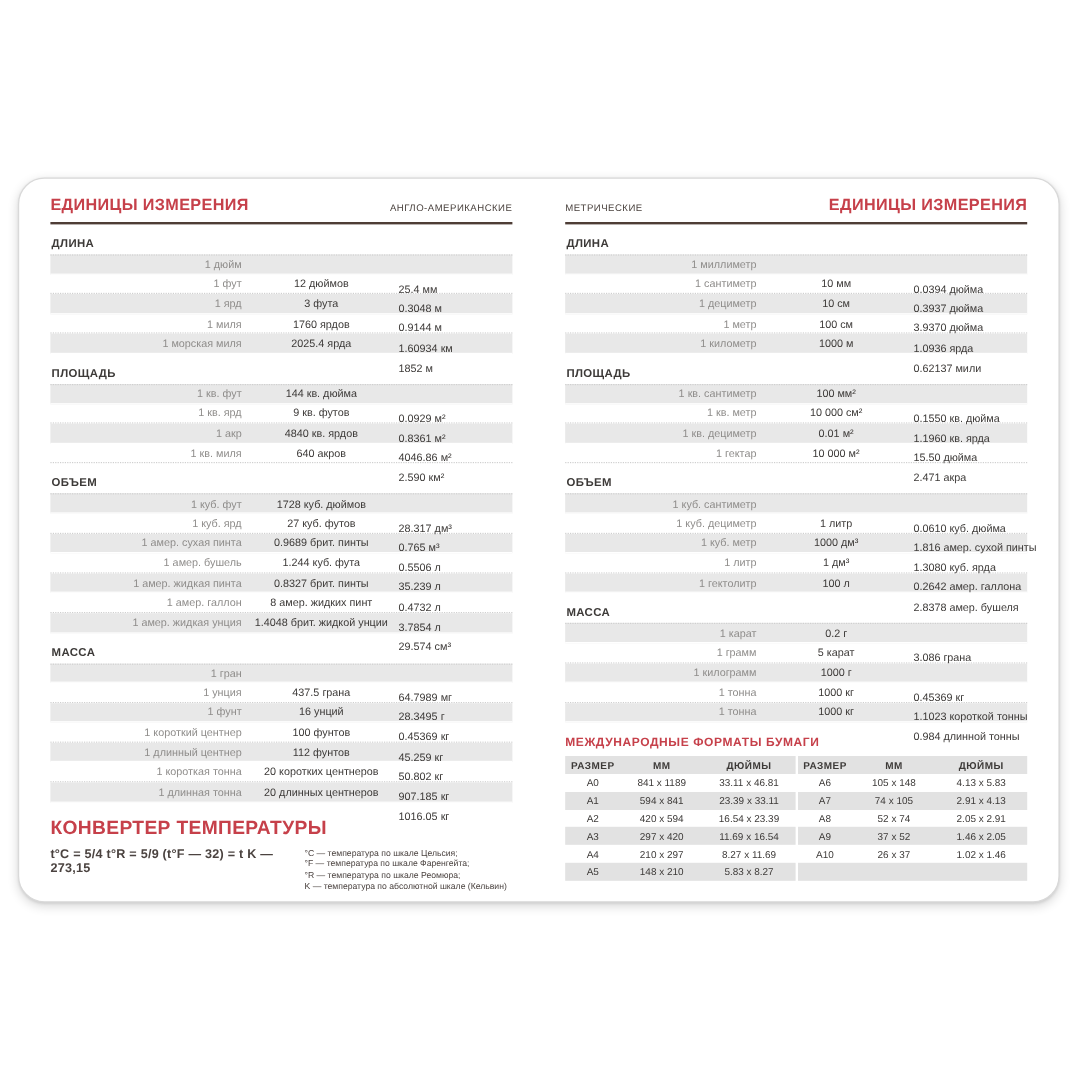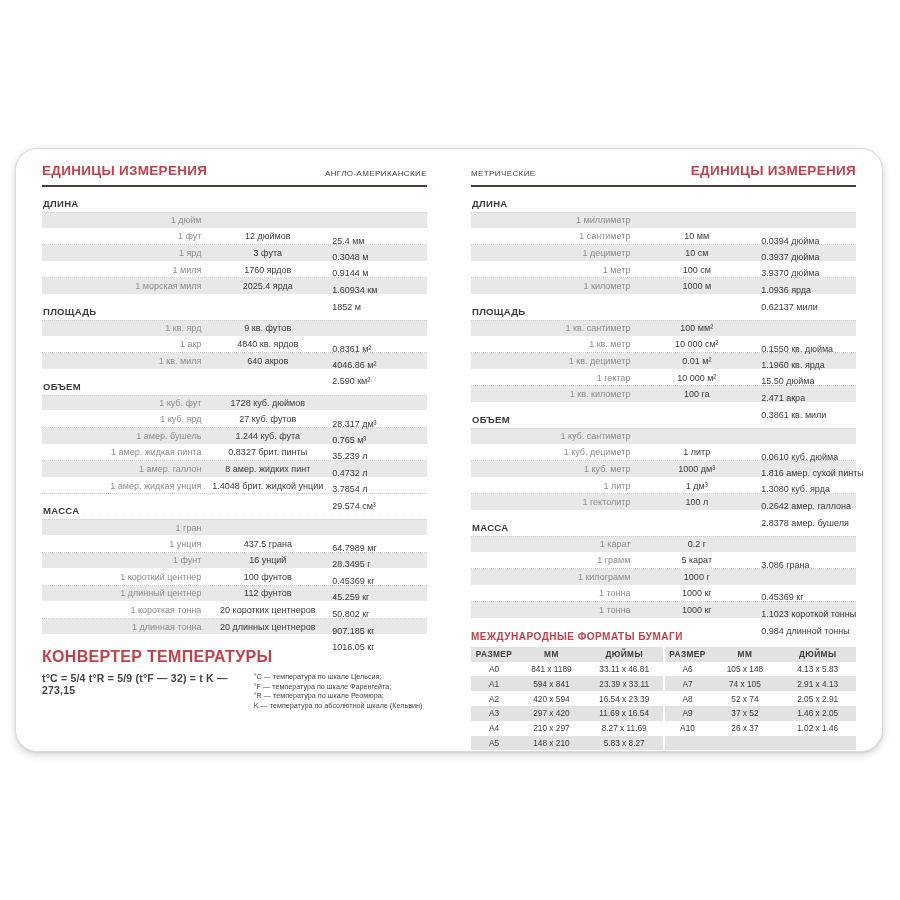--- a/index.html
+++ b/index.html
@@ -90,20 +90,25 @@
               <span class="c c2">2025.4 ярда</span>
               <span class="c c3">1852 м</span>
             </div>
           </div>
       </div>
 
       <div class="section">
         <div class="section-title">ПЛОЩАДЬ</div>
         <div class="utable">
             <div class="row">
+              <span class="c c1">1 кв. фут</span>
+              <span class="c c2">144 кв. дюйма</span>
+              <span class="c c3">0.0929 м²</span>
+            </div>
+            <div class="row">
               <span class="c c1">1 кв. ярд</span>
               <span class="c c2">9 кв. футов</span>
               <span class="c c3">0.8361 м²</span>
             </div>
             <div class="row">
               <span class="c c1">1 акр</span>
               <span class="c c2">4840 кв. ярдов</span>
               <span class="c c3">4046.86 м²</span>
             </div>
             <div class="row">
@@ -119,20 +124,25 @@
         <div class="utable">
             <div class="row">
               <span class="c c1">1 куб. фут</span>
               <span class="c c2">1728 куб. дюймов</span>
               <span class="c c3">28.317 дм³</span>
             </div>
             <div class="row">
               <span class="c c1">1 куб. ярд</span>
               <span class="c c2">27 куб. футов</span>
               <span class="c c3">0.765 м³</span>
+            </div>
+            <div class="row">
+              <span class="c c1">1 амер. сухая пинта</span>
+              <span class="c c2">0.9689 брит. пинты</span>
+              <span class="c c3">0.5506 л</span>
             </div>
             <div class="row">
               <span class="c c1">1 амер. бушель</span>
               <span class="c c2">1.244 куб. фута</span>
               <span class="c c3">35.239 л</span>
             </div>
             <div class="row">
               <span class="c c1">1 амер. жидкая пинта</span>
               <span class="c c2">0.8327 брит. пинты</span>
               <span class="c c3">0.4732 л</span>
@@ -259,25 +269,20 @@
             <div class="row">
               <span class="c c1">1 кв. дециметр</span>
               <span class="c c2">0.01 м²</span>
               <span class="c c3">15.50 дюйма</span>
             </div>
             <div class="row">
               <span class="c c1">1 гектар</span>
               <span class="c c2">10 000 м²</span>
               <span class="c c3">2.471 акра</span>
             </div>
-            <div class="row">
-              <span class="c c1">1 кв. километр</span>
-              <span class="c c2">100 га</span>
-              <span class="c c3">0.3861 кв. мили</span>
-            </div>
           </div>
       </div>
 
       <div class="section">
         <div class="section-title">ОБЪЕМ</div>
         <div class="utable">
             <div class="row">
               <span class="c c1">1 куб. сантиметр</span>
               <span class="c c2"></span>
               <span class="c c3">0.0610 куб. дюйма</span>

